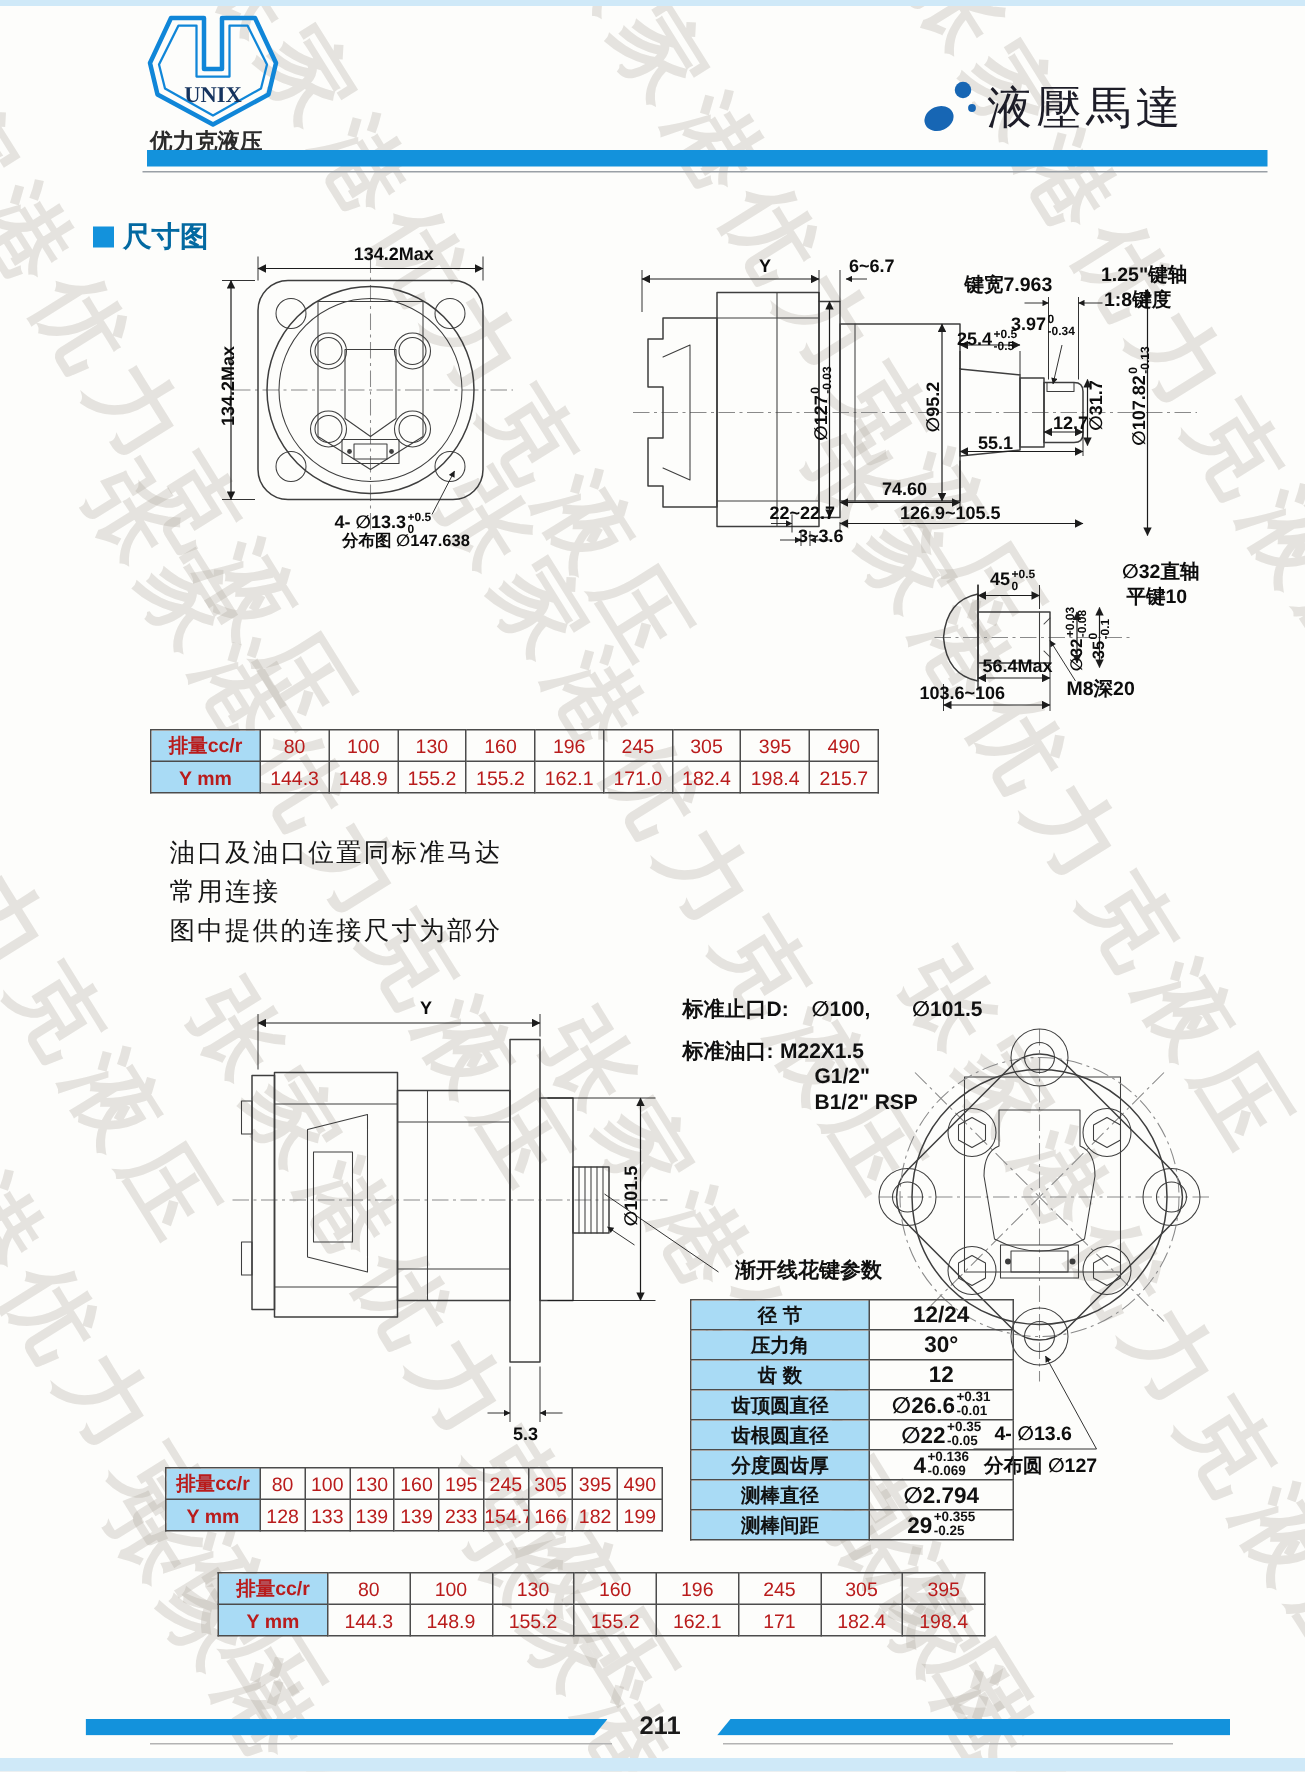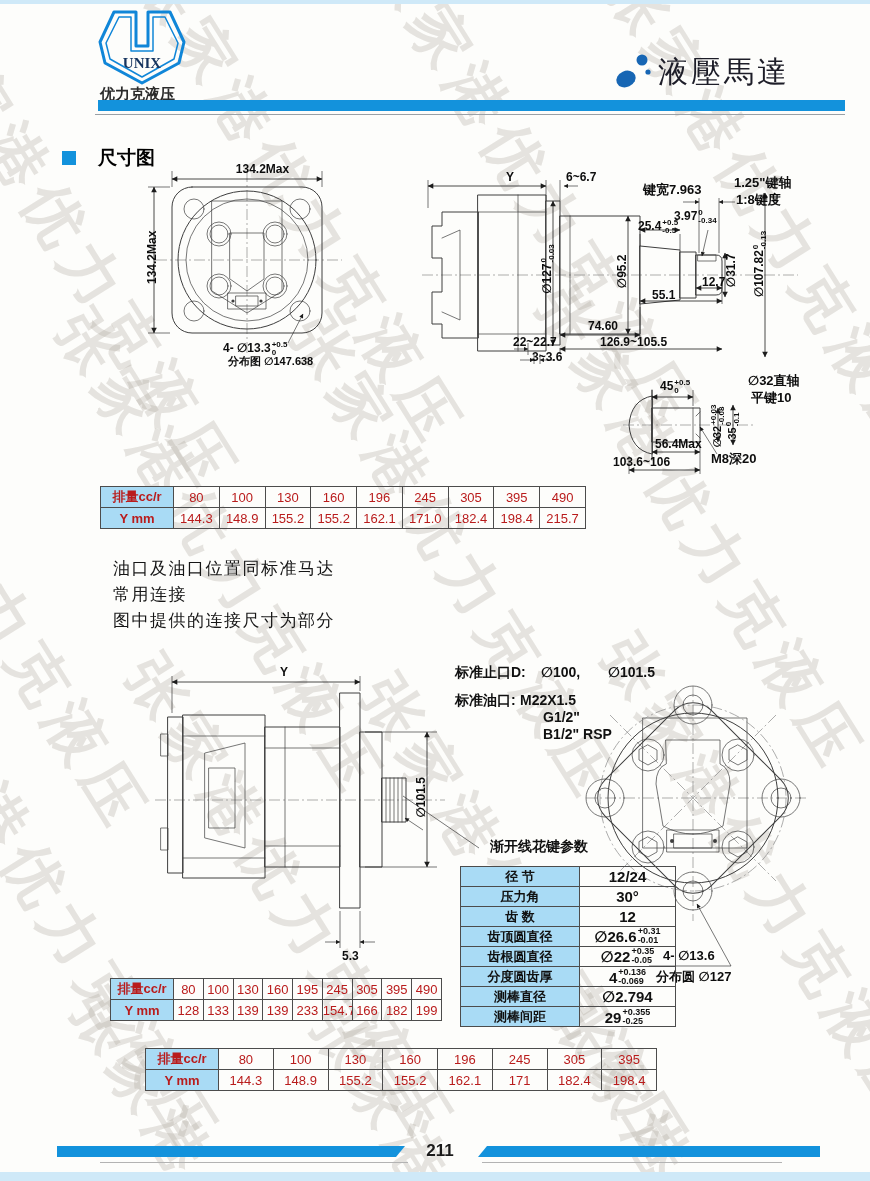--- a/index.html
+++ b/index.html
@@ -7,21 +7,21 @@
         font-family:"Liberation Sans","DejaVu Sans",sans-serif;color:#111;}
   
   .wm{position:absolute;z-index:0;font-size:60px;font-weight:bold;letter-spacing:10px;
       color:rgba(168,162,152,.28);white-space:nowrap;transform:rotate(58deg);transform-origin:0 0;}
   .z{position:absolute;z-index:2;}
   
   .brand{font-size:15px;font-weight:bold;color:#2b2b2b;}
   .hbar{background:#1392dc;height:11px;}
   .hline{background:#9aa0a6;height:1px;}
   .title{font-size:30px;font-weight:normal;color:#1d1d28;letter-spacing:3px;}
-  .sec{display:flex;align-items:center;font-size:19px;font-weight:bold;color:#000000;gap:16px;}
+  .sec{display:flex;align-items:center;font-size:19px;font-weight:bold;color:#0369a1;}
   .sec .sq{width:14px;height:14px;background:#1392dc;margin-right:6px;}
   
   .dwg{position:absolute;z-index:1;overflow:visible;}
   .ol{fill:none;stroke:#3e3e3e;stroke-width:1;stroke-linejoin:round;stroke-linecap:round;}
   .thin{stroke-width:.7;}
   .cl{fill:none;stroke:#8a8a8a;stroke-width:.7;stroke-dasharray:11 3 2 3;}
   .dl{fill:none;stroke:#1c1c1c;stroke-width:.8;}
   .xl{fill:none;stroke:#1c1c1c;stroke-width:.6;}
   .dim{position:absolute;z-index:3;font-size:12px;font-weight:bold;color:#0d0d0d;
        white-space:nowrap;line-height:1.05;}

